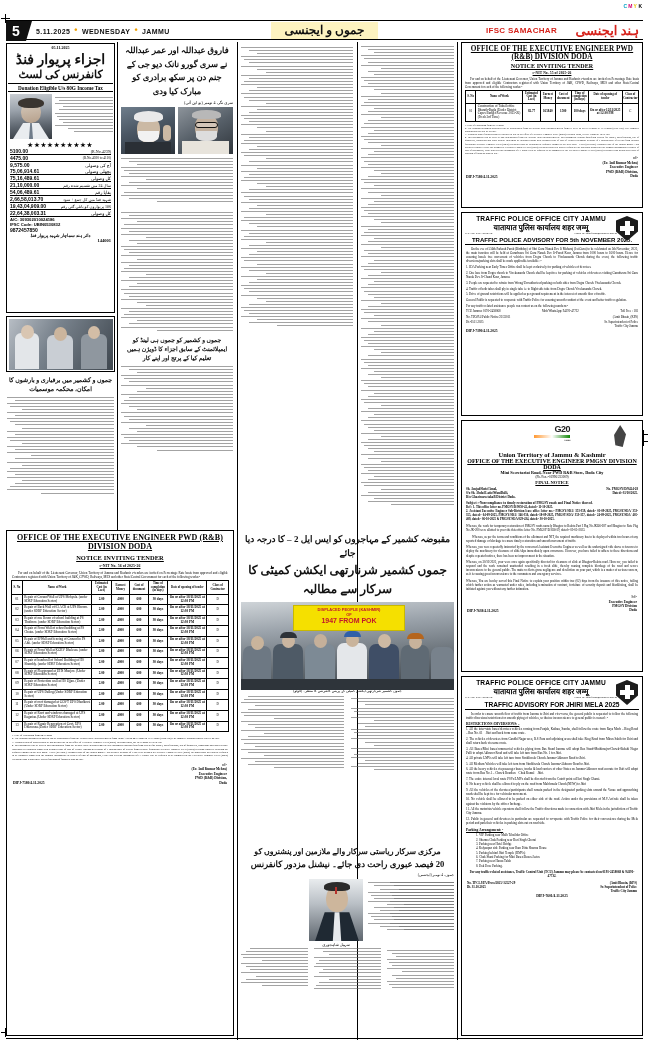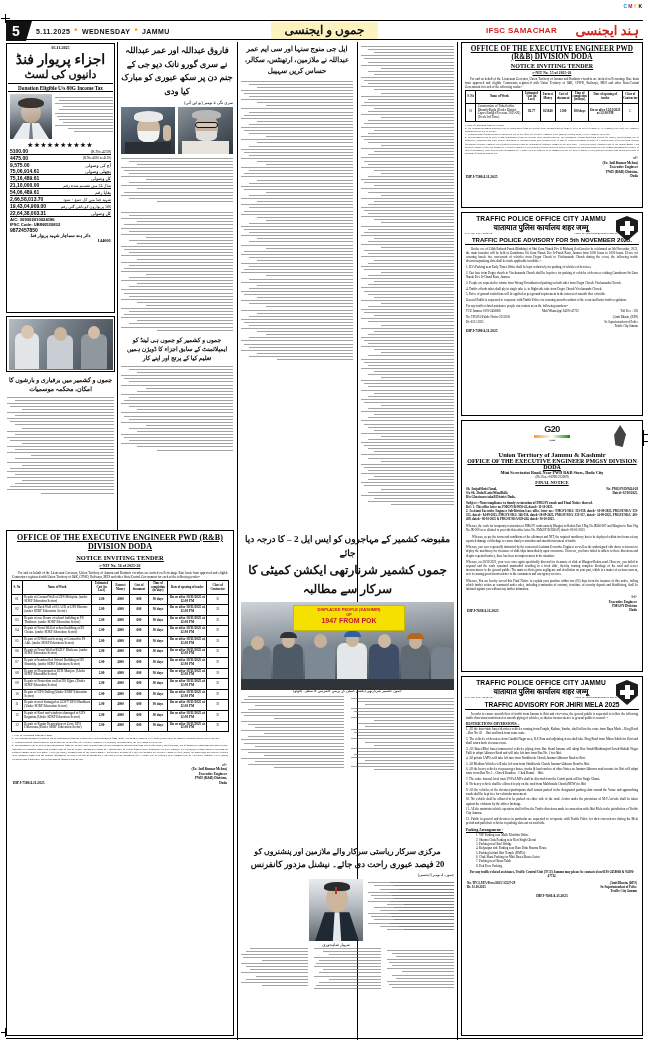--- a/index.html
+++ b/index.html
@@ -134,21 +134,21 @@
 
   <div class="vrule" style="left:117px; top:42px; height:500px;"></div>
   <div class="vrule" style="left:237px; top:42px; height:998px;"></div>
   <div class="vrule" style="left:357px; top:42px; height:998px;"></div>
   <div class="vrule" style="left:457px; top:42px; height:998px;"></div>
   <div class="hrule" style="left:6px; top:1038px; width:637px;"></div>
 
   <div class="box" style="left:6px; top:43px; width:109px; height:270px; border-width:1.2px;">
     <div class="center" style="font-size:4px; font-weight:bold; margin-top:1px;">05.11.2025</div>
     <div class="urdu-head" style="font-size:14px; margin-top:1px;">اجزاء پریوار فنڈ</div>
-    <div class="urdu-head" style="font-size:11px;">دانیوں کی لسٹ</div>
+    <div class="urdu-head" style="font-size:11px;">کانفرنس کی لسٹ</div>
     <div style="border-top:.8px solid #000;border-bottom:.8px solid #000;margin:2px 1px;padding:.5px 0;
                 text-align:center;font-weight:bold;font-size:5.2px;">Donation Eligible U/s 80G Income Tax</div>
 
     <div style="position:relative;height:46px;">
       <div class="photo ph-man" style="left:3px; top:0; width:42px; height:45px; position:absolute;">
         <div style="position:absolute;left:11px;top:7px;width:20px;height:22px;border-radius:48%;
                     background:linear-gradient(170deg,#d8cdc0,#b59f8a);"></div>
         <div style="position:absolute;left:8px;top:4px;width:26px;height:10px;border-radius:50% 50% 40% 40%;background:#3a3530;"></div>
         <div style="position:absolute;left:3px;top:29px;width:36px;height:16px;background:#e9ecef;
                     clip-path:polygon(28% 0,72% 0,100% 100%,0 100%);"></div>
@@ -269,21 +269,21 @@
         <div class="ul s1"></div>
         <div class="ul s3"></div>
       <div class="ul s2"></div>
         <div class="ul s4"></div>
         <div class="ul s1"></div>
         <div class="ul s6"></div>
     </div>
   </div>
 
   <div style="position:absolute;left:121px;top:44px;width:112px;">
-    <div class="urdu-head" style="font-size:8.4px;line-height:1.62;">فاروق عبداللہ اور عمر عبداللہ نے سری گورو نانک دیو جی کے جنم دن پر سکھ عبوری کو مبارک کیا ودی</div>
+    <div class="urdu-head" style="font-size:8.4px;line-height:1.62;">فاروق عبداللہ اور عمر عبداللہ نے سری گورو نانک دیو جی کے جنم دن پر سکھ برادری کو مبارک کیا ودی</div>
     <div style="direction:rtl;font-size:4px;text-align:right;margin-top:2px;">سری نگر، 4 نومبر (یو این آئی)</div>
 
     <div style="position:relative;height:48px;margin-top:2px;">
       <div class="photo ph-grad1" style="position:absolute;left:0;top:0;width:54px;height:47px;">
         <div style="position:absolute;left:16px;top:9px;width:23px;height:27px;border-radius:46%;background:#cbb9a4;"></div>
         <div style="position:absolute;left:13px;top:4px;width:29px;height:11px;border-radius:50% 50% 35% 35%;background:#e9e9e9;"></div>
         <div style="position:absolute;left:17px;top:24px;width:21px;height:11px;border-radius:0 0 50% 50%;background:#f2f2f2;"></div>
         <div style="position:absolute;left:4px;top:35px;width:46px;height:12px;background:#2a2f35;"></div>
         <div style="position:absolute;left:42px;top:18px;width:8px;height:16px;background:#cbb9a4;border-radius:4px;"></div>
       </div>
@@ -387,21 +387,20 @@
         <div class="ul s1"></div>
         <div class="ul s4"></div>
       <div class="ul s2"></div>
         <div class="ul s1"></div>
         <div class="ul s3"></div>
         <div class="ul s6"></div>
     </div>
   </div>
 
   <div style="position:absolute;left:241px;top:44px;width:112px;">
-    <div class="urdu-head" style="font-size:7px;line-height:1.6;">ایل جی منوج سنہا اور سی ایم عمر عبداللہ نے ملازمین، ارتھنٹس، سکالر، حساس کریں سہیبل</div>
     <div class="urdu-lines" style="margin-top:3px;">
       <div class="ul s1"></div>
         <div class="ul s2"></div>
         <div class="ul s3"></div>
         <div class="ul s1"></div>
       <div class="ul s4"></div>
         <div class="ul s2"></div>
         <div class="ul s1"></div>
         <div class="ul s3"></div>
       <div class="ul s5"></div>
@@ -735,21 +734,21 @@
       </div>
       <div style="text-align:right;">
         <span>Traffic City Jammu</span>
       </div>
       <div class="dipk" style="margin-top:1px;">DIPJ-7390/4.11.2025</div>
     </div>
   </div>
 
   <div class="box" style="left:461px; top:420px; width:182px; height:252px; border-width:1.2px;">
     <div style="position:relative;height:30px;">
-      <div class="g20" style="position:absolute;left:50%;top:3px;transform:translateX(-50%);">
+      <div class="g20" style="position:absolute;left:50%;top:3px;transform:translateX(-50%);text-align:right;">
         <span>G20</span>
         <div style="width:36px;height:3px;background:linear-gradient(90deg,#ff9933,#fff,#138808);margin:1px auto;"></div>
         <div style="font-size:2.2px;font-weight:normal;">भारत मंडपम</div>
       </div>
       <div class="flame" style="position:absolute;right:16px;top:4px;"></div>
     </div>
     <div class="center bold" style="font-size:6.5px;">Union Territory of Jammu &amp; Kashmir</div>
     <div class="center bold und" style="font-size:6px;">OFFICE OF THE EXECUTIVE ENGINEER PMGSY DIVISION DODA</div>
     <div class="center bold" style="font-size:4.2px;">Mini Secretariat Road, Near PWD R&amp;B Store, Doda City</div>
     <div class="center" style="font-size:3.2px;">(Ph./Fax.:-01996/233009)</div>

